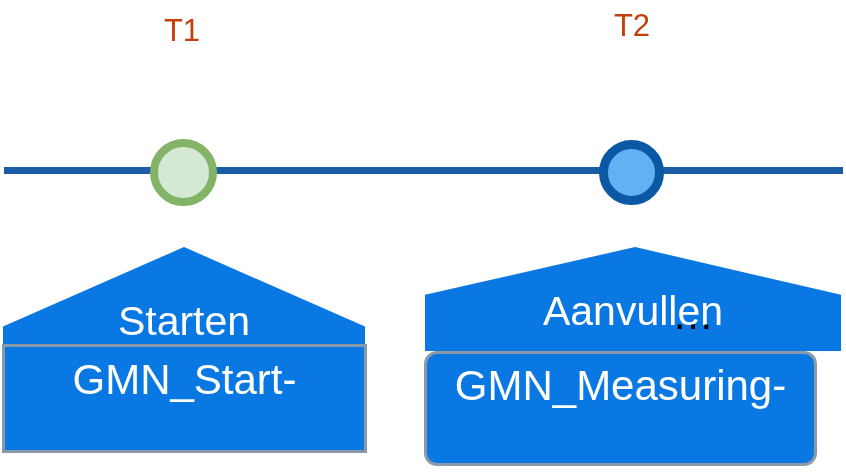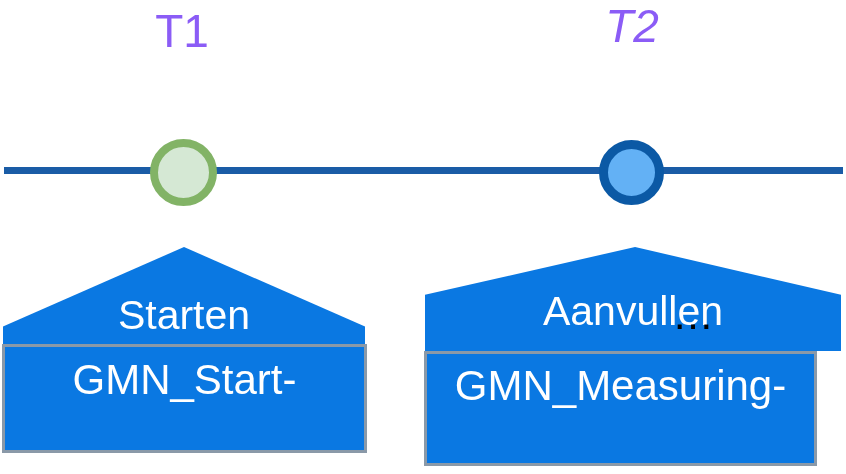--- a/index.html
+++ b/index.html
@@ -22,26 +22,26 @@
     top: 167px;
     width: 839px;
     height: 7px;
     background: #1A5CA6;
   }
   
   .tlabel {
     position: absolute;
     width: 120px;
     text-align: center;
-    font-size: 46px;
+    font-size: 31px;
     line-height: 40px;
-    color: #8b5cf6;
+    color: #c2410c;
   }
   .tlabel.t1 { left: 122px; top: 11px; }
-  .tlabel.t2 { left: 572px; top: 6px; font-style: italic; }
+  .tlabel.t2 { left: 572px; top: 6px; }
   
   .marker {
     position: absolute;
     border-radius: 50%;
     box-sizing: border-box;
   }
   .marker.green {
     left: 150px;
     top: 139px;
     width: 67px;
@@ -79,21 +79,21 @@
   .roof-title {
     position: absolute;
     left: 0;
     right: 0;
     text-align: center;
     color: #ffffff;
     font-size: 41px;
     line-height: 1;
     white-space: nowrap;
   }
-  .left-roof .roof-title { bottom: 8px; }
+  .left-roof .roof-title { bottom: 2px; }
   .right-roof .roof-title { top: 44px; }
   .ellipsis {
     position: absolute;
     left: 658px;
     top: 294px;
     width: 70px;
     text-align: center;
     font-size: 42px;
     line-height: 42px;
     color: #000000;
@@ -117,20 +117,21 @@
     width: 365px;
     height: 109px;
     padding-top: 8px;
   }
   .box.right-box {
     left: 424px;
     top: 351px;
     width: 393px;
     height: 115px;
     padding-top: 7px;
+    border-radius: 13px;
   }
 </style>
 </head>
 <body>
 
 <div class="canvas">
 
   <div class="timeline"></div>
 
   <div class="tlabel t1">T1</div>

